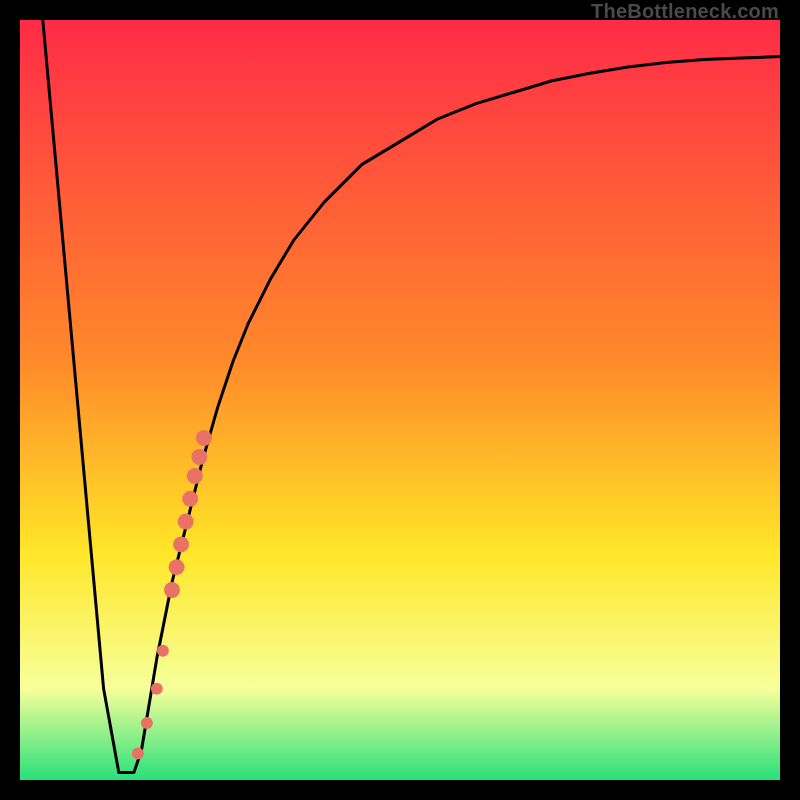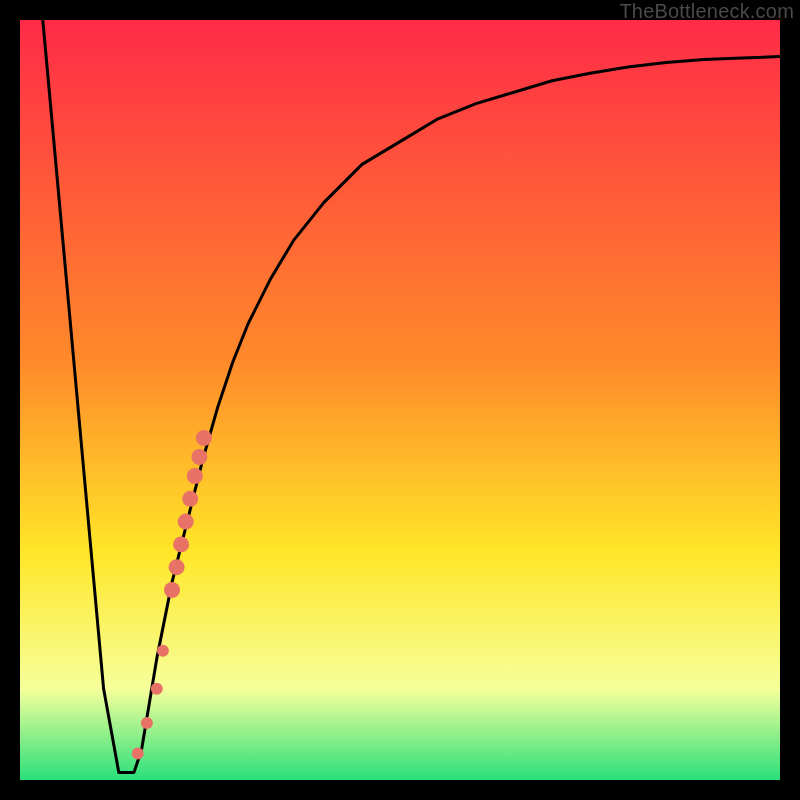--- a/index.html
+++ b/index.html
@@ -21,24 +21,24 @@
   .plot-area {
     position: absolute;
     left: 0;
     top: 0;
     width: 760px;
     height: 760px;
   }
   .watermark {
     position: absolute;
     top: 0px;
-    right: 6px;
+    right: 21px;
     font-family: Arial, Helvetica, sans-serif;
     font-size: 20px;
-    font-weight: 400;
+    font-weight: 700;
     color: #4a4a4a;
     letter-spacing: 0.2px;
     pointer-events: none;
   }
 </style>
 </head>
 <body>
 
 <div class="frame">
   <svg class="plot-area" viewBox="0 0 760 760" width="760" height="760" preserveAspectRatio="none">

